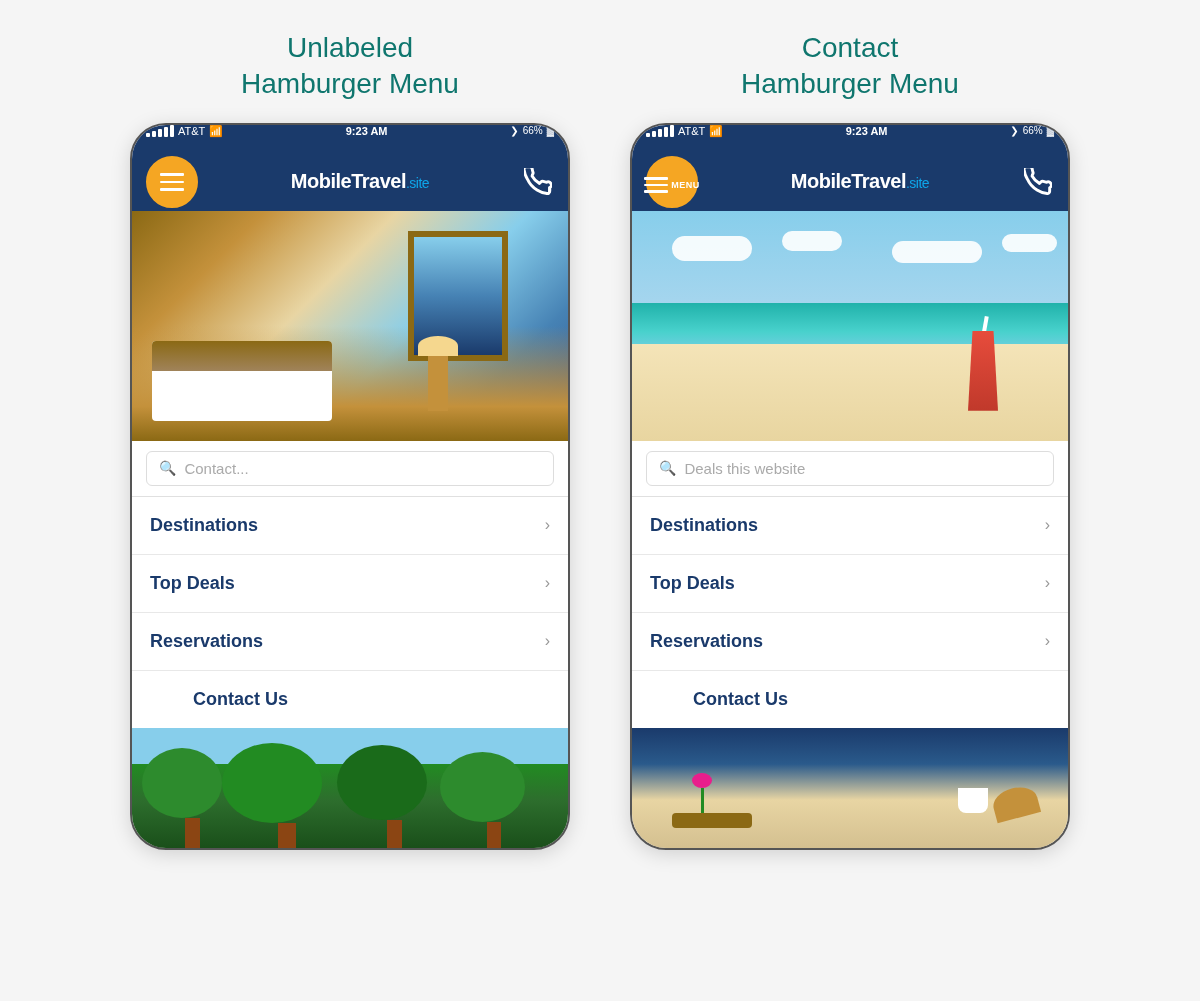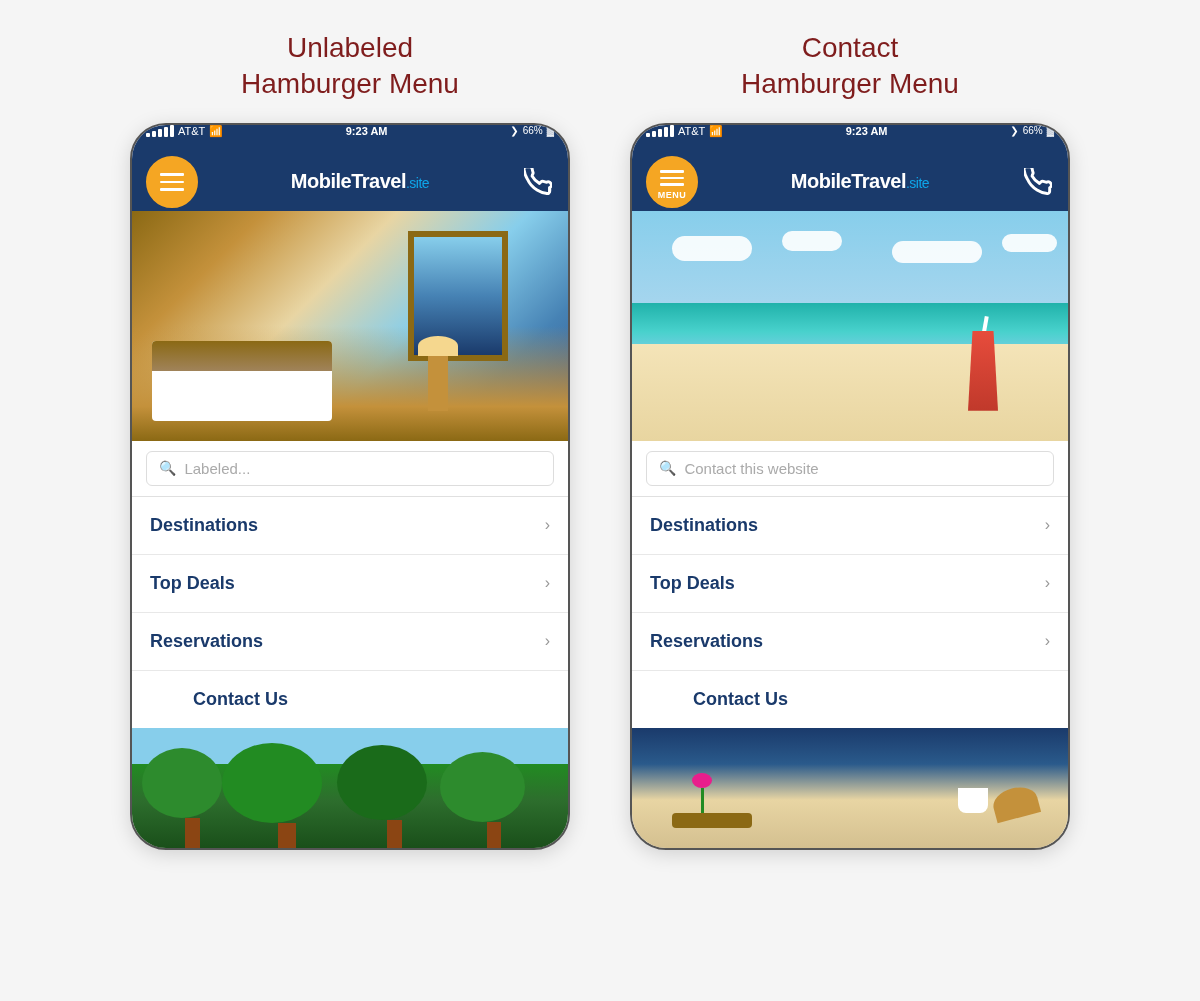--- a/index.html
+++ b/index.html
@@ -18,21 +18,21 @@
     .phone-section {
       display: flex;
       flex-direction: column;
       align-items: center;
       gap: 20px;
     }
 
     .section-title {
       text-align: center;
       font-size: 28px;
-      color: #7f1d1d;
+      color: #0f766e;
       line-height: 1.3;
       font-weight: 400;
     }
 
     
     .phone {
       width: 440px;
       background: white;
       border-radius: 36px;
       border: 2px solid #555;
@@ -94,21 +94,21 @@
       display: flex;
       flex-direction: column;
       align-items: center;
       justify-content: center;
       gap: 5px;
       cursor: pointer;
       position: relative;
       z-index: 2;
     }
     .hamburger-btn.labeled {
-      flex-direction: column;
+      flex-direction: row;
       gap: 3px;
       padding-top: 6px;
     }
     .hamburger-btn .bar {
       width: 24px;
       height: 2.5px;
       background: white;
       border-radius: 1px;
     }
     .hamburger-label {
@@ -425,21 +425,21 @@
       <div class="hotel-room">
         <div class="window-hotel"></div>
         <div class="lamp"></div>
         <div class="bed"></div>
       </div>
     </div>
 
     <div class="search-bar">
       <div class="search-input-wrap">
         <span class="search-icon-svg">🔍</span>
-        <span class="search-placeholder">Labeled...</span>
+        <span class="search-placeholder">Contact...</span>
       </div>
     </div>
 
     <div class="menu-list">
       <div class="menu-item">
         <span class="menu-item-label">Destinations</span>
         <span class="menu-item-arrow">›</span>
       </div>
       <div class="menu-item">
         <span class="menu-item-label">Top Deals</span>
@@ -538,21 +538,21 @@
         <div class="drink">
           <div class="drink-straw"></div>
           <div class="drink-glass"></div>
         </div>
       </div>
     </div>
 
     <div class="search-bar">
       <div class="search-input-wrap">
         <span class="search-icon-svg">🔍</span>
-        <span class="search-placeholder">Contact this website</span>
+        <span class="search-placeholder">Deals this website</span>
       </div>
     </div>
 
     <div class="menu-list">
       <div class="menu-item">
         <span class="menu-item-label">Destinations</span>
         <span class="menu-item-arrow">›</span>
       </div>
       <div class="menu-item">
         <span class="menu-item-label">Top Deals</span>

